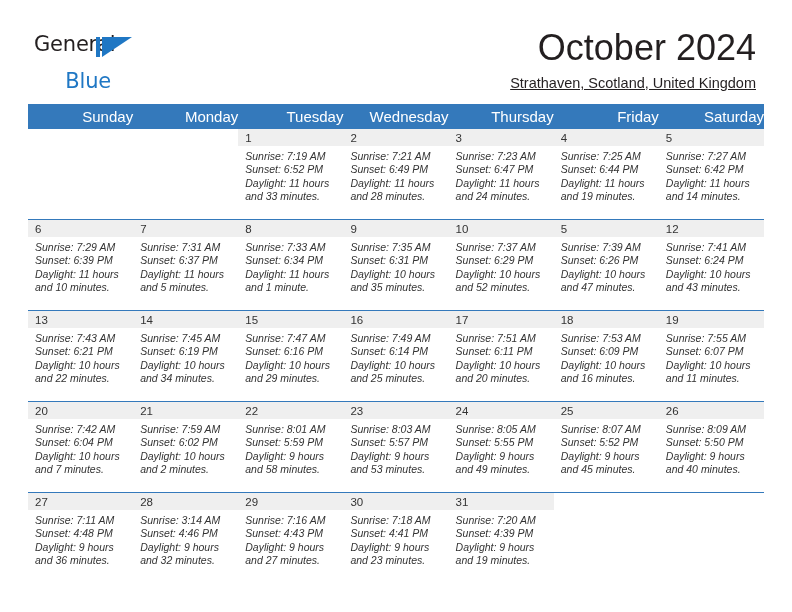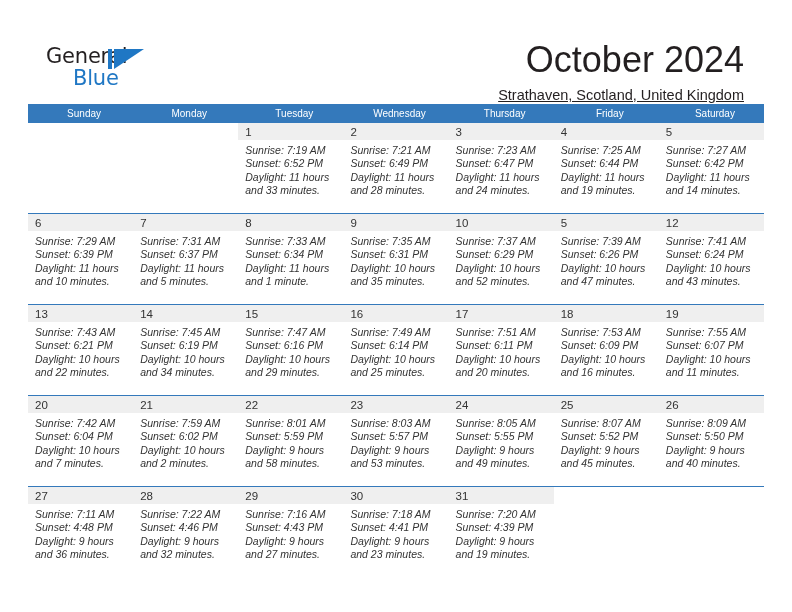--- a/index.html
+++ b/index.html
@@ -3,21 +3,21 @@
 <meta charset="utf-8">
 <style>
   * { box-sizing: border-box; }
   html, body {
     margin: 0; padding: 0;
     width: 792px; height: 612px;
     background: #ffffff;
     font-family: "Liberation Sans", sans-serif;
     -webkit-font-smoothing: antialiased;
   }
-  .page { position: relative; width: 792px; height: 612px; padding: 12px; }
+  .page { position: relative; width: 792px; height: 612px; padding: 0; }
 
   
   .header {
     position: relative;
     height: 72px;
     padding: 22px 28px 0 28px;
   }
   .brand {
     position: absolute;
     left: 34px; top: 34px;
@@ -29,23 +29,24 @@
     font-size: 21px;
     color: #231f20;
     letter-spacing: -0.2px;
     font-family: "DejaVu Sans", sans-serif;
   }
   .brand-blue {
     display: block;
     font-size: 21px;
     color: #1f77c4;
     letter-spacing: -0.2px;
-    margin-top: 1px;
+    margin-top: 16px;
     margin-left: 27px;
     font-family: "DejaVu Sans", sans-serif;
+    text-align: center;
   }
   .brand-tri {
     position: absolute;
     left: 68px; top: 3px;
     width: 0; height: 0;
     border-left: 30px solid #1f77c4;
     border-bottom: 20px solid transparent;
   }
   .brand-bar {
     position: absolute;
@@ -82,23 +83,23 @@
     width: 736px;
   }
   .cal table {
     width: 736px;
     border-collapse: collapse;
     table-layout: fixed;
   }
   thead th {
     background: #3479bb;
     color: #ffffff;
-    font-size: 10px;
+    font-size: 15px;
     font-weight: normal;
-    text-align: center;
+    text-align: right;
     padding: 4px 0 4px 7px;
     height: 19px;
     vertical-align: middle;
   }
   tbody tr { height: 90px; }
   tbody td {
     vertical-align: top;
     padding: 0;
     border-top: 1px solid #3479bb;
     height: 90px;
@@ -471,21 +472,21 @@
                   <div>Sunset: 4:48 PM</div>
                   <div>Daylight: 9 hours</div>
                   <div>and 36 minutes.</div>
                 </div>
               </div>
             </td>
             <td>
               <div class="cell">
                 <div class="daynum-band">28</div>
                 <div class="info">
-                  <div>Sunrise: 7:22 AM</div>
+                  <div>Sunrise: 3:14 AM</div>
                   <div>Sunset: 4:46 PM</div>
                   <div>Daylight: 9 hours</div>
                   <div>and 32 minutes.</div>
                 </div>
               </div>
             </td>
             <td>
               <div class="cell">
                 <div class="daynum-band">29</div>
                 <div class="info">

